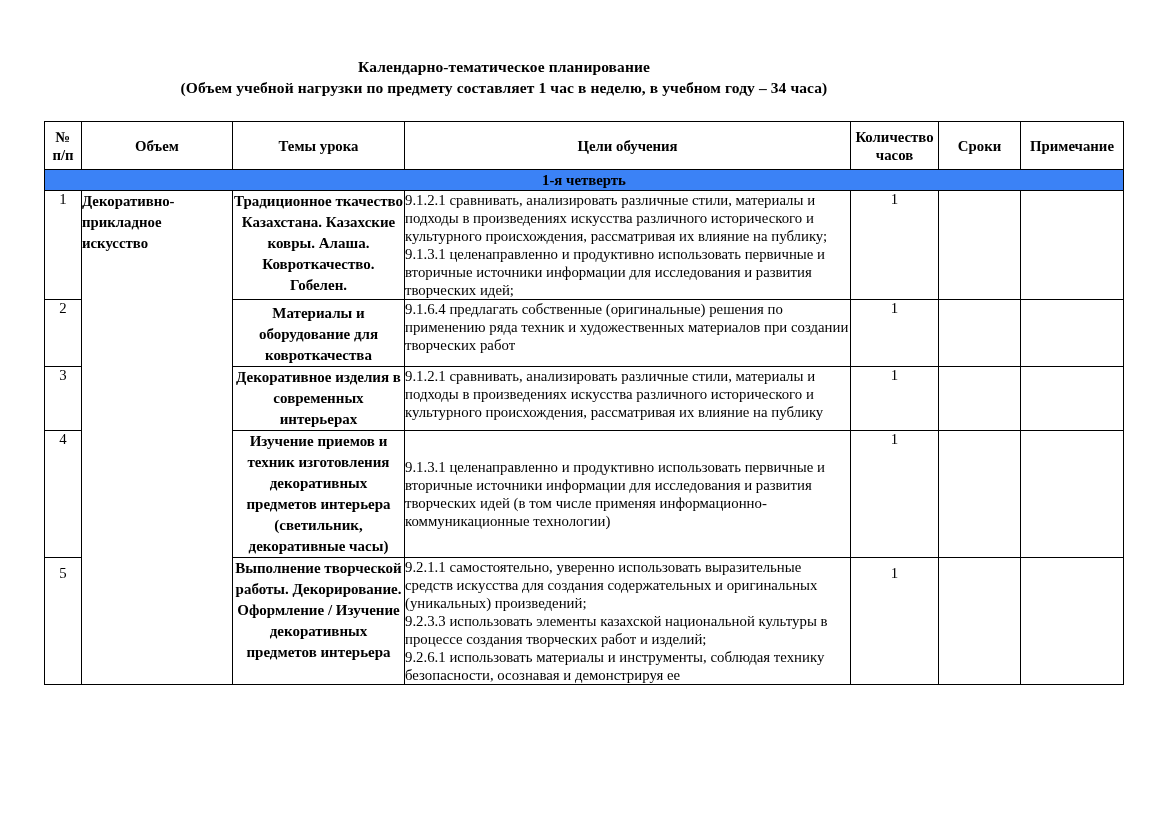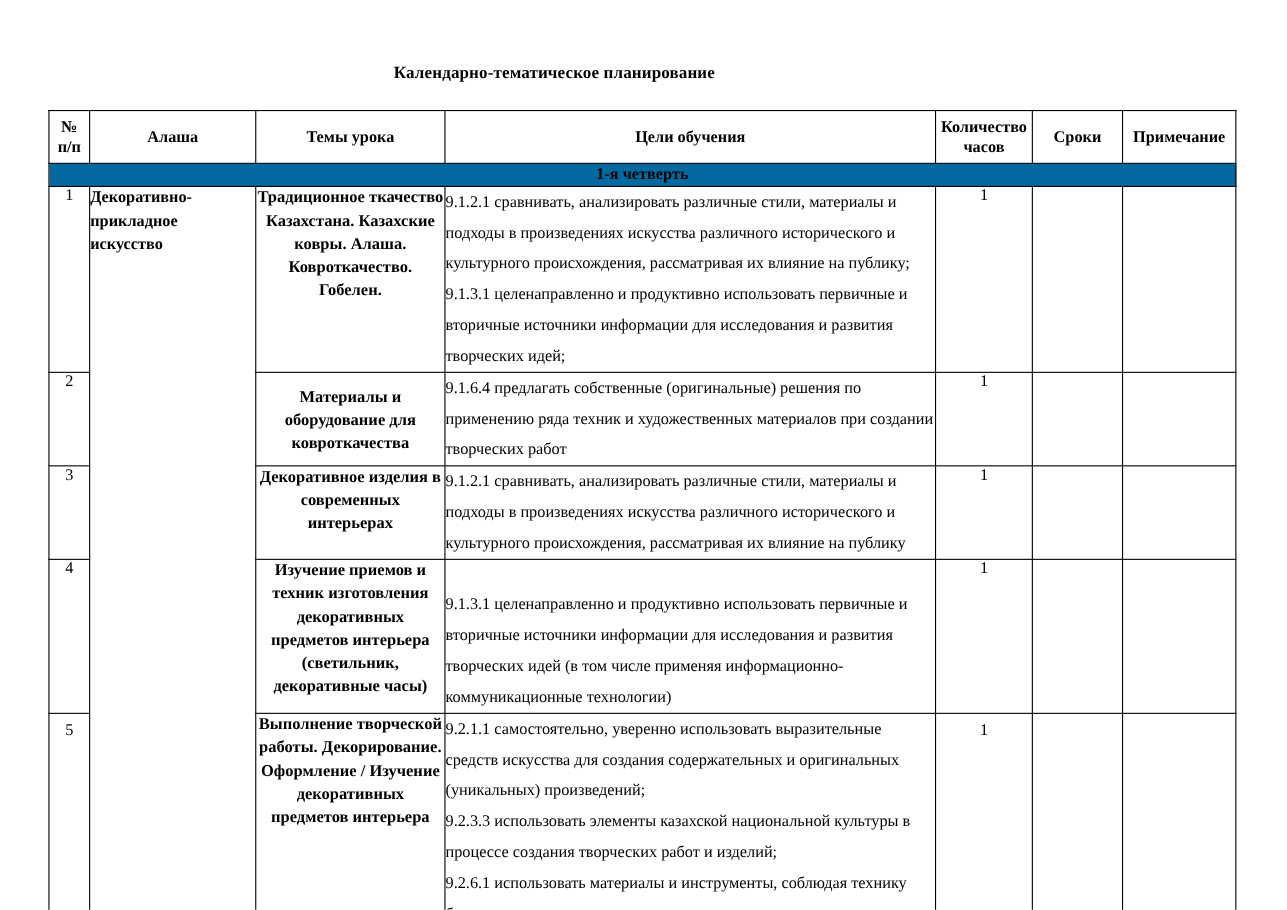--- a/index.html
+++ b/index.html
@@ -66,21 +66,21 @@
   col.c-num   { width: 37px; }
   col.c-sect  { width: 151px; }
   col.c-theme { width: 172px; }
   col.c-goals { width: 446px; }
   col.c-hours { width: 88px; }
   col.c-dates { width: 82px; }
   col.c-note  { width: 103px; }
 
   
   td.quarter {
-    background: #0369a1;
+    background: #3b82f6;
     text-align: center;
     font-weight: bold;
     font-size: 14.8px;
     height: 20px;
     line-height: 20px;
     vertical-align: middle;
     padding: 0;
   }
 
   
@@ -105,57 +105,58 @@
     font-weight: bold;
     font-size: 15px;
     line-height: 21px;
     padding: 6px 5px 4px 5px;
   }
   td.theme.mid { vertical-align: middle; padding-top: 3px; }
   td.goals {
     text-align: left;
     vertical-align: top;
     font-size: 14.8px;
-    line-height: 28px;
+    line-height: 18px;
     padding: 6px 6px 4px 5px;
   }
   td.hours {
     text-align: center;
     vertical-align: middle;
     font-size: 14.8px;
     padding: 2px;
   }
   td.hours.top { vertical-align: top; padding-top: 7px; }
   td.dates, td.note { padding: 2px; }
 </style>
 </head>
 <body>
 
 <div class="page">
 
   <div class="title-block">
     <div class="title-line">Календарно-тематическое планирование</div>
+    <div class="title-line">(Объем учебной нагрузки по предмету составляет 1 час в неделю, в учебном году – 34 часа)</div>
   </div>
 
   <div class="table-wrap">
     <table class="ktp">
       <colgroup>
         <col class="c-num">
         <col class="c-sect">
         <col class="c-theme">
         <col class="c-goals">
         <col class="c-hours">
         <col class="c-dates">
         <col class="c-note">
       </colgroup>
       <thead>
         <tr>
           <th style="white-space: pre-line;">№
 п/п</th>
-          <th>Алаша</th>
+          <th>Объем</th>
           <th>Темы урока</th>
           <th>Цели обучения</th>
           <th style="white-space: pre-line;">Количество
 часов</th>
           <th>Сроки</th>
           <th>Примечание</th>
         </tr>
       </thead>
       <tbody>
         <tr>

